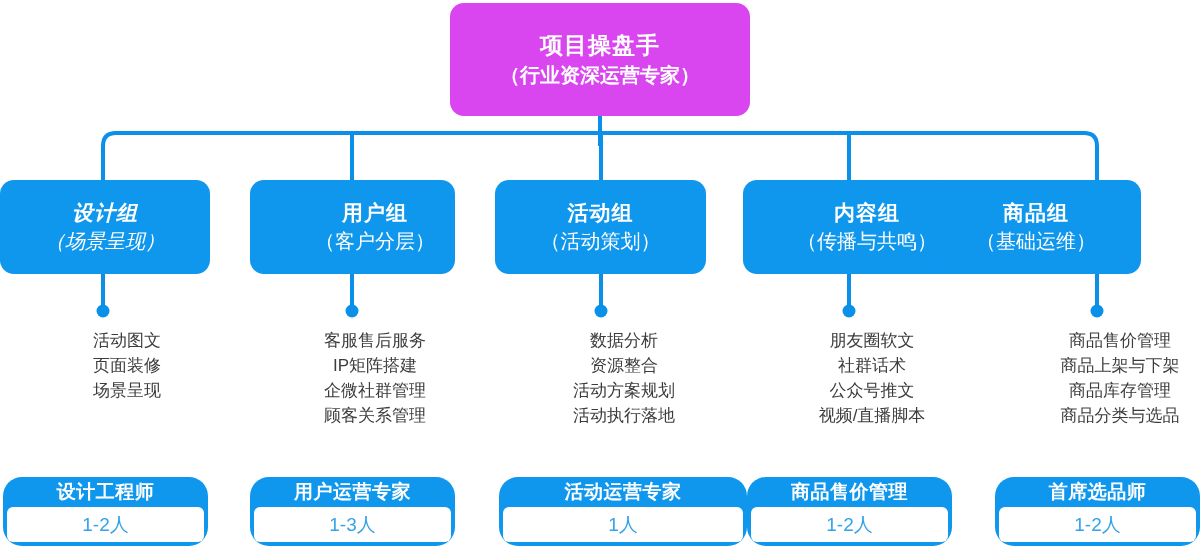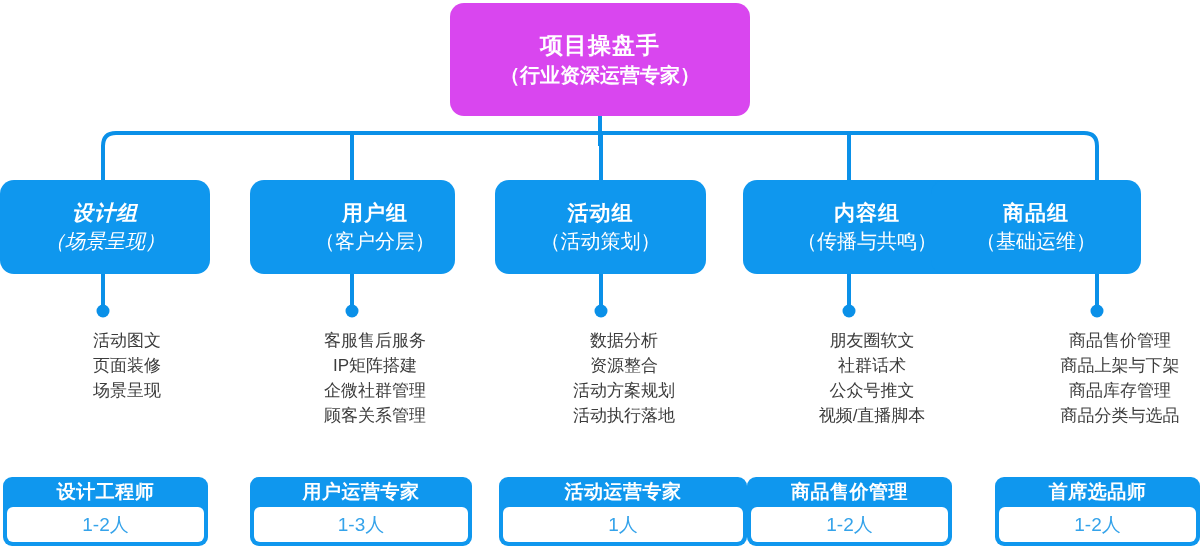--- a/index.html
+++ b/index.html
@@ -99,21 +99,21 @@
   .duty-list .duty-item {
     white-space: nowrap;
     padding-left: 48px;
   }
 
   
   .role-card {
     position: absolute;
     top: 477px;
     height: 69px;
-    border-radius: 9px;
+    border-radius: 19px;
     background: #0f97ee;
     box-sizing: border-box;
     overflow: hidden;
   }
   .role-card .role-title {
     height: 30px;
     line-height: 30px;
     text-align: center;
     color: #ffffff;
     font-size: 19px;
@@ -219,21 +219,21 @@
     <div class="duty-item">商品售价管理</div>
     <div class="duty-item">商品上架与下架</div>
     <div class="duty-item">商品库存管理</div>
     <div class="duty-item">商品分类与选品</div>
   </div>
 
   <div class="role-card" style="left:3px;width:205px;">
     <div class="role-title">设计工程师</div>
     <div class="role-count">1-2人</div>
   </div>
-  <div class="role-card" style="left:250px;width:222px;">
+  <div class="role-card" style="left:250px;width:205px;">
     <div class="role-title">用户运营专家</div>
     <div class="role-count">1-3人</div>
   </div>
   <div class="role-card" style="left:499px;width:248px;">
     <div class="role-title">活动运营专家</div>
     <div class="role-count">1人</div>
   </div>
   <div class="role-card" style="left:747px;width:205px;">
     <div class="role-title">商品售价管理</div>
     <div class="role-count">1-2人</div>

